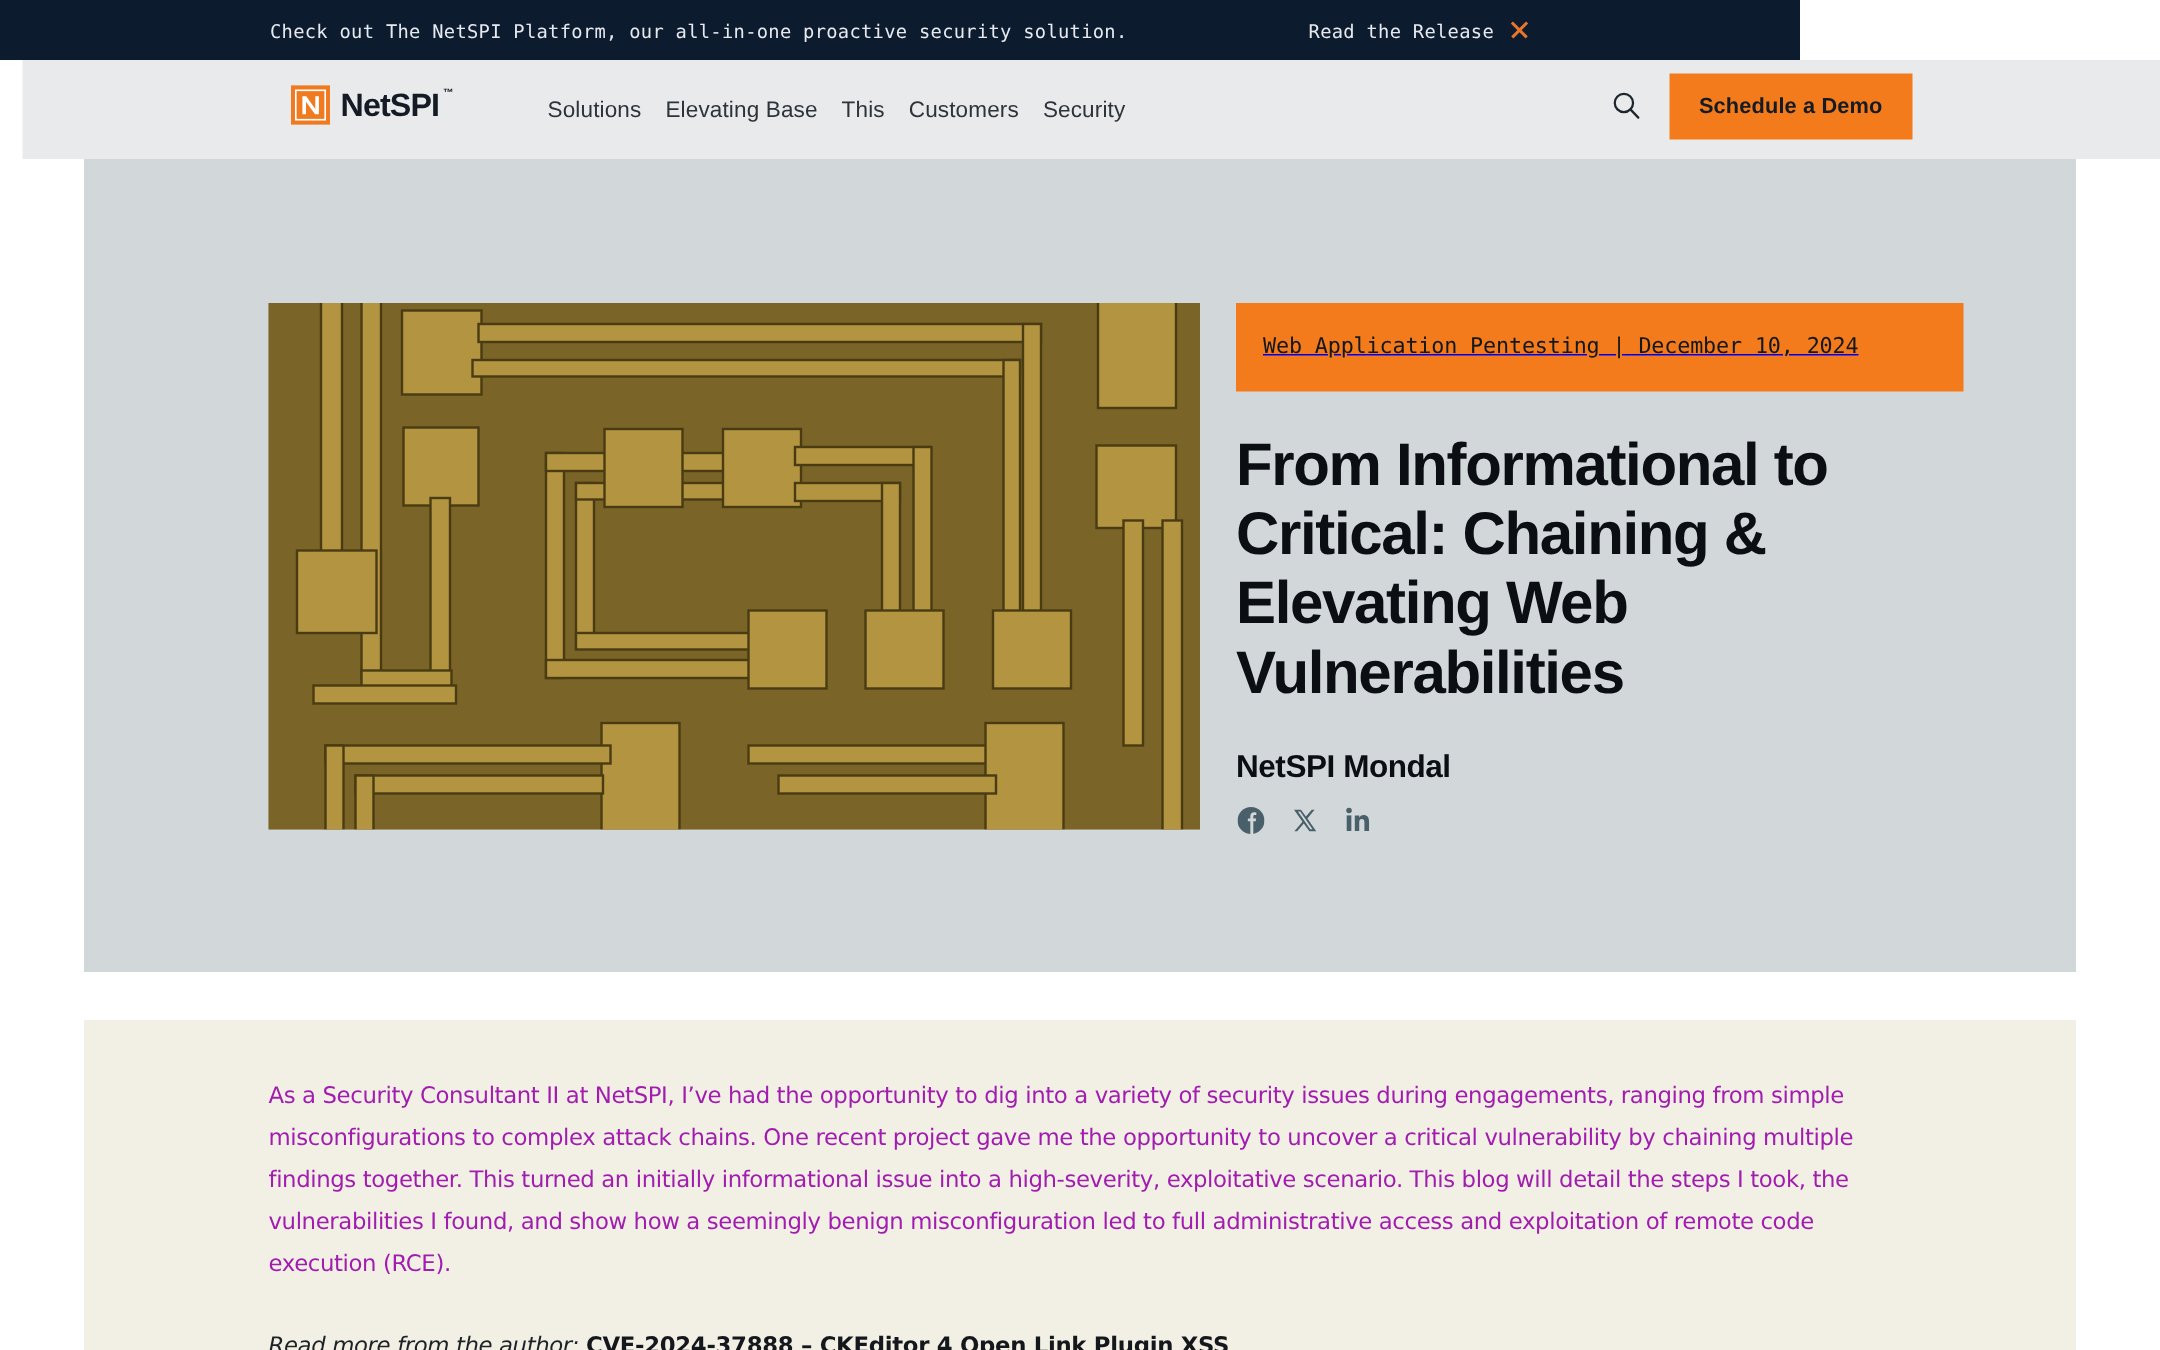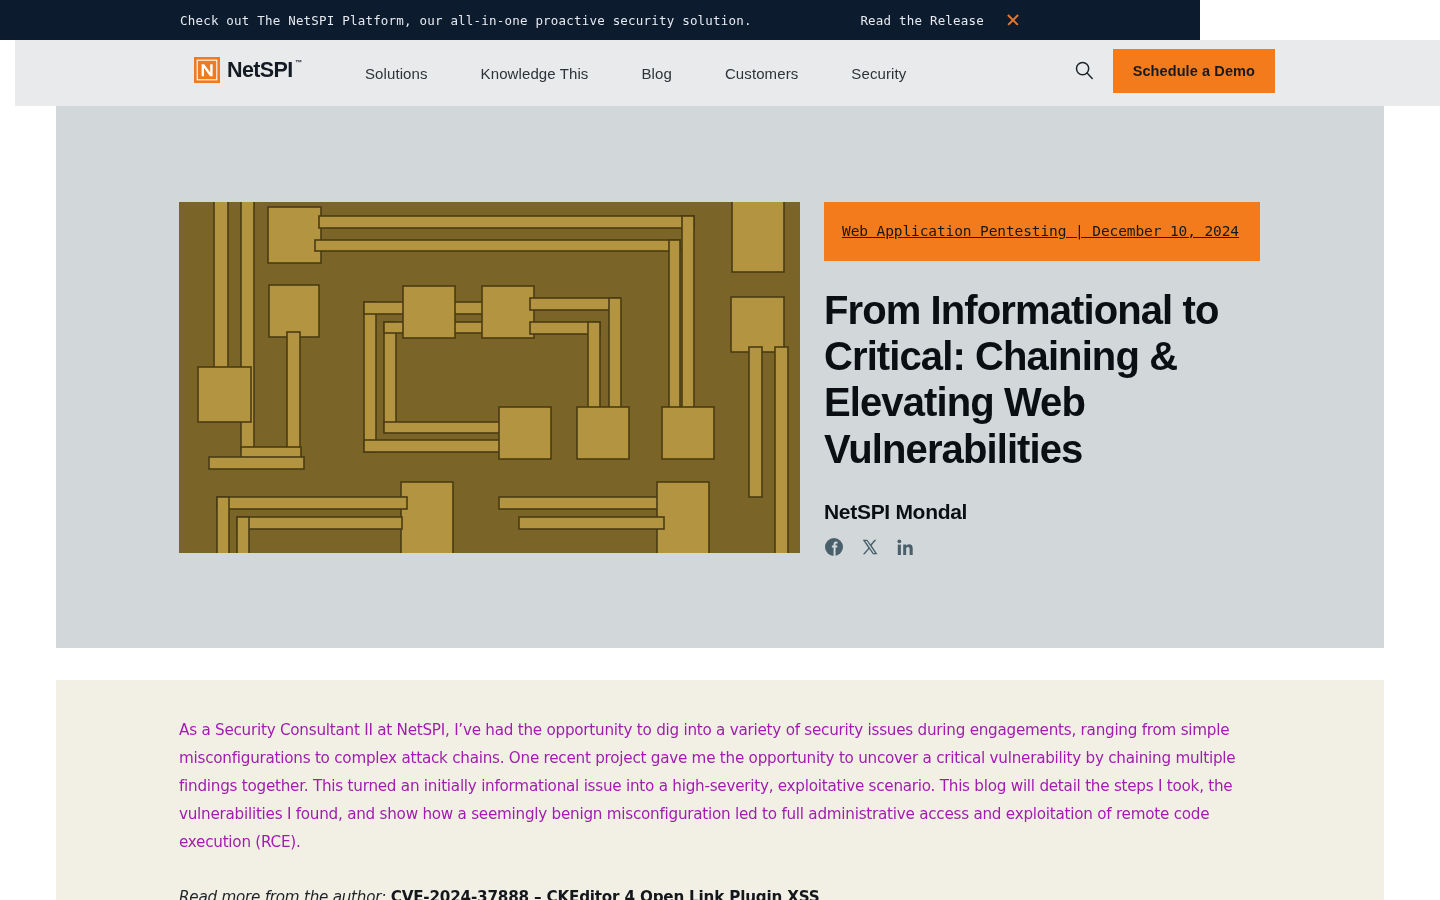--- a/index.html
+++ b/index.html
@@ -29,21 +29,21 @@
     font-size: 12.5px;
     letter-spacing: 0.2px;
     color: #E6EAF0;
     white-space: nowrap;
   }
   .announce-right {
     position: absolute;
     right: 180px;
     display: flex;
     align-items: center;
-    gap: 22px;
+    gap: 10px;
   }
   .announce-link {
     font-family: "DejaVu Sans Mono", "Liberation Mono", monospace;
     font-size: 12.5px;
     letter-spacing: 0.2px;
     color: #E6EAF0;
     text-decoration: none;
     white-space: nowrap;
     cursor: pointer;
   }
@@ -103,21 +103,21 @@
     font-weight: 700;
     color: #141B25;
   }
 
   .nav {
     position: absolute;
     left: 350px; top: 0;
     height: 66px;
     display: flex;
     align-items: center;
-    gap: 53px;
+    gap: 16px;
   }
   .nav-item {
     font-size: 15px;
     color: #2D3338;
     text-decoration: none;
     white-space: nowrap;
     cursor: pointer;
     letter-spacing: 0.1px;
   }
 
@@ -166,21 +166,21 @@
   .hero-img svg { display: block; }
 
   .hero-content {
     position: absolute;
     left: 768px; top: 96px;
     width: 436px;
   }
   .cat-badge {
     background: #F47B1B;
     padding: 16px 18px 17px 18px;
-    width: 436px;
+    width: 485px;
     min-height: 59px;
     display: flex;
     align-items: center;
     cursor: pointer;
   }
   .cat-badge-text {
     font-family: "DejaVu Sans Mono", "Liberation Mono", monospace;
     font-size: 14.5px;
     line-height: 1.12;
     color: #14181C;
@@ -280,22 +280,22 @@
       </svg>
     </span>
     <span class="logo-word">
       <span>NetSPI</span>
       <span class="logo-tm">™</span>
     </span>
   </a>
 
   <nav class="nav">
     <a class="nav-item" href="#">Solutions</a>
-    <a class="nav-item" href="#">Knowledge This</a>
-    <a class="nav-item" href="#">Blog</a>
+    <a class="nav-item" href="#">Elevating Base</a>
+    <a class="nav-item" href="#">This</a>
     <a class="nav-item" href="#">Customers</a>
     <a class="nav-item" href="#">Security</a>
   </nav>
 
   <div class="header-right">
     <button class="search-btn">
       <span>
         <svg width="20" height="20" viewBox="0 0 20 20" aria-hidden="true">
           <circle cx="8.6" cy="8.6" r="6.1" fill="none" stroke="#1E252B" stroke-width="1.5"></circle>
           <line x1="13.1" y1="13.1" x2="18.2" y2="18.4" stroke="#1E252B" stroke-width="1.5" stroke-linecap="round"></line>

